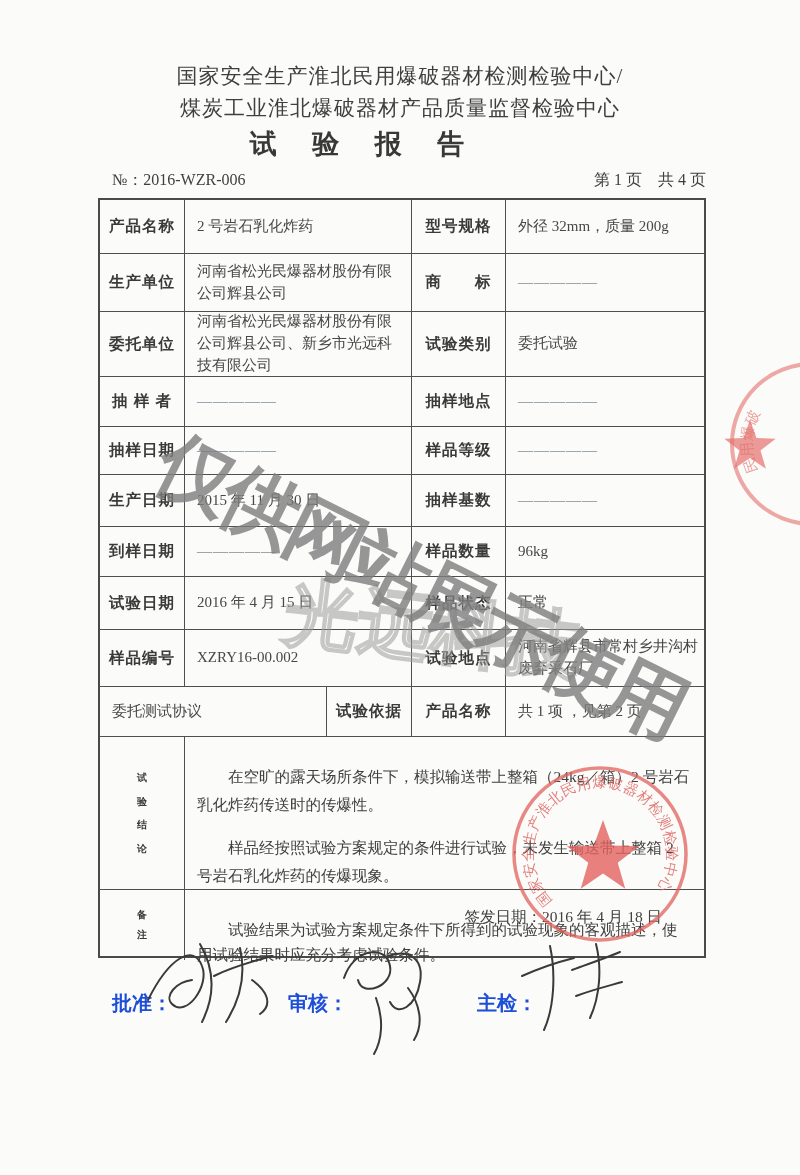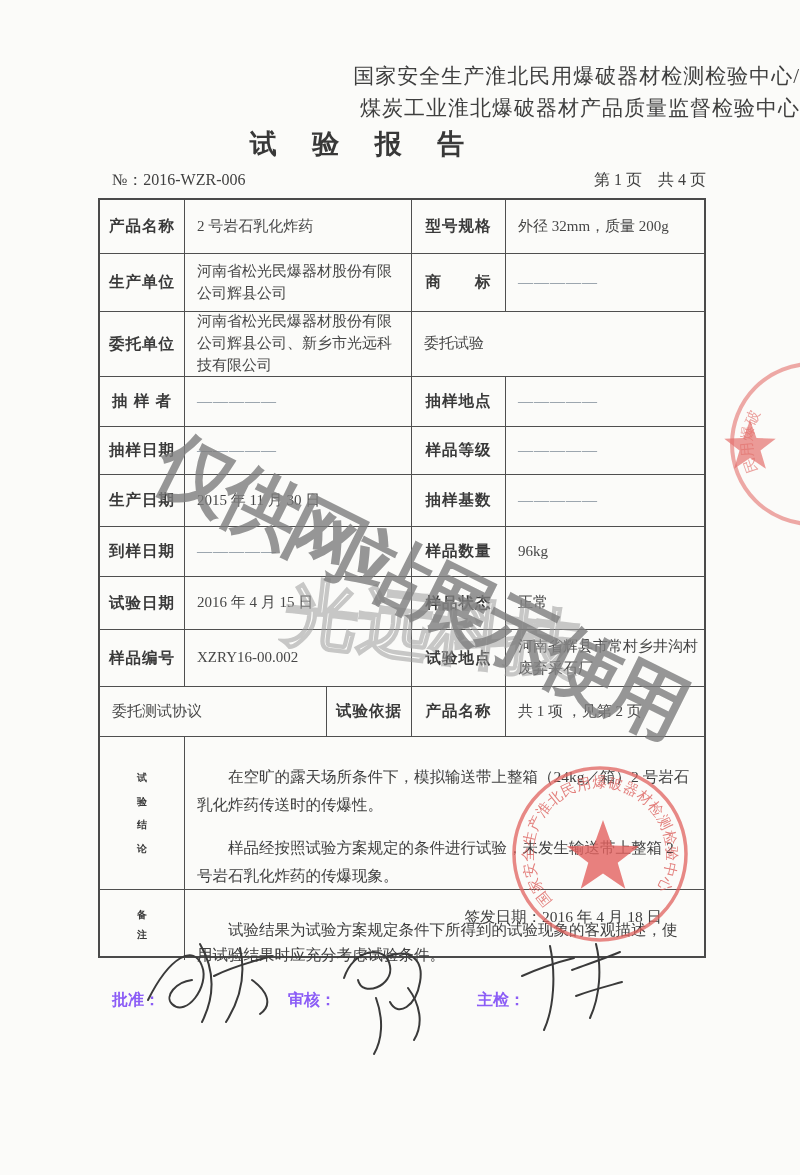--- a/index.html
+++ b/index.html
@@ -6,21 +6,21 @@
   body{
     width:800px;height:1175px;position:relative;overflow:hidden;
     background:#fbfbf9;
     font-family:"Liberation Sans",sans-serif;
     color:#3c3c3c;
     -webkit-font-smoothing:antialiased;
   }
   .abs{position:absolute;}
   
   .org-line{
-    left:0;width:800px;text-align:right;
+    left:0;width:800px;text-align:center;
     font-family:"Liberation Serif",serif;
     font-size:21px;letter-spacing:1px;color:#3f3f3f;
   }
   .report-title{
     left:0;width:728px;text-align:center;
     font-size:27px;font-weight:bold;letter-spacing:14px;color:#383838;
   }
   .meta-line{left:98px;width:608px;top:168px;height:26px;font-size:16px;color:#404040;}
   .report-no{position:absolute;left:14px;top:2px;font-family:"Liberation Serif",serif;}
   .page-info{position:absolute;right:0;top:2px;font-family:"Liberation Serif",serif;}
@@ -52,21 +52,21 @@
     border-right:1.5px solid #4f4f4f;
   }
   .vlabel span{display:block;width:1.1em;word-break:break-all;text-align:center;line-height:2.35;}
   .bigcell{
     flex:1 1 auto;display:block;padding:10px 14px 0 12px;
     font-size:15.5px;line-height:1.78;font-family:"Liberation Serif",serif;color:#404040;
   }
   .para{text-indent:2em;margin-top:16px;}
   .sign-date{text-align:right;padding-right:28px;margin-top:14px;}
   
-  .sig-label{font-size:16px;font-weight:bold;color:#8b5cf6;z-index:5;}
+  .sig-label{font-size:20px;font-weight:bold;color:#1d4ed8;z-index:5;}
   .sig{z-index:5;}
   
   .wm-solid{
     left:152px;top:432px;z-index:3;
     font-size:78px;font-weight:bold;letter-spacing:-6px;
     color:rgba(125,125,125,0.80);white-space:nowrap;
     transform:rotate(26.5deg);transform-origin:60px 60px;
     pointer-events:none;
   }
   .wm-outline{left:278px;top:552px;z-index:2;pointer-events:none;}
@@ -95,20 +95,21 @@
   <div class="trow" style="height:58px">
     <div class="cell lbl">生产单位</div>
     <div class="cell val v1">河南省松光民爆器材股份有限公司辉县公司</div>
     <div class="cell lbl l2">商　　标</div>
     <div class="cell val v2 dash">—————</div>
   </div>
 
   <div class="trow" style="height:65px">
     <div class="cell lbl">委托单位</div>
     <div class="cell val v1">河南省松光民爆器材股份有限公司辉县公司、新乡市光远科技有限公司</div>
+    <div class="cell lbl l2">试验类别</div>
     <div class="cell val v2">委托试验</div>
   </div>
 
   <div class="trow" style="height:50px">
     <div class="cell lbl">抽 样 者</div>
     <div class="cell val v1 dash">—————</div>
     <div class="cell lbl l2">抽样地点</div>
     <div class="cell val v2 dash">—————</div>
   </div>
 

